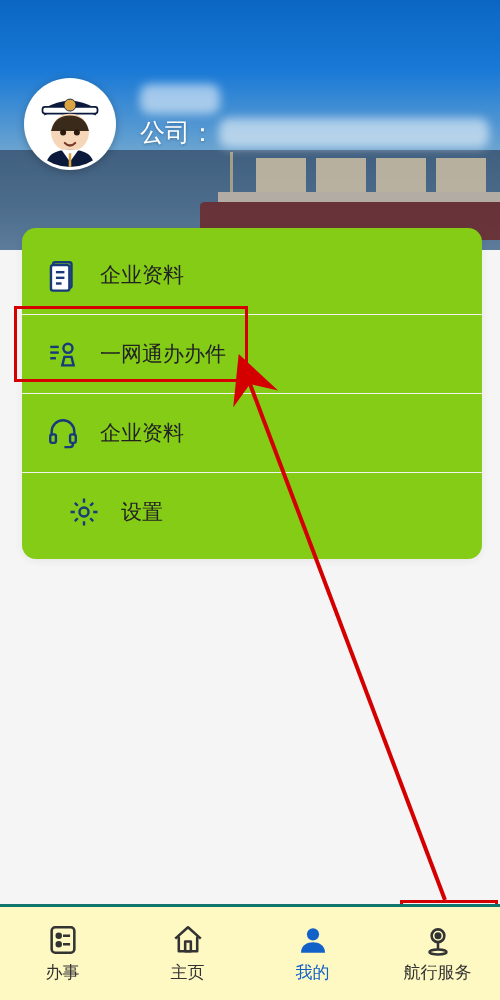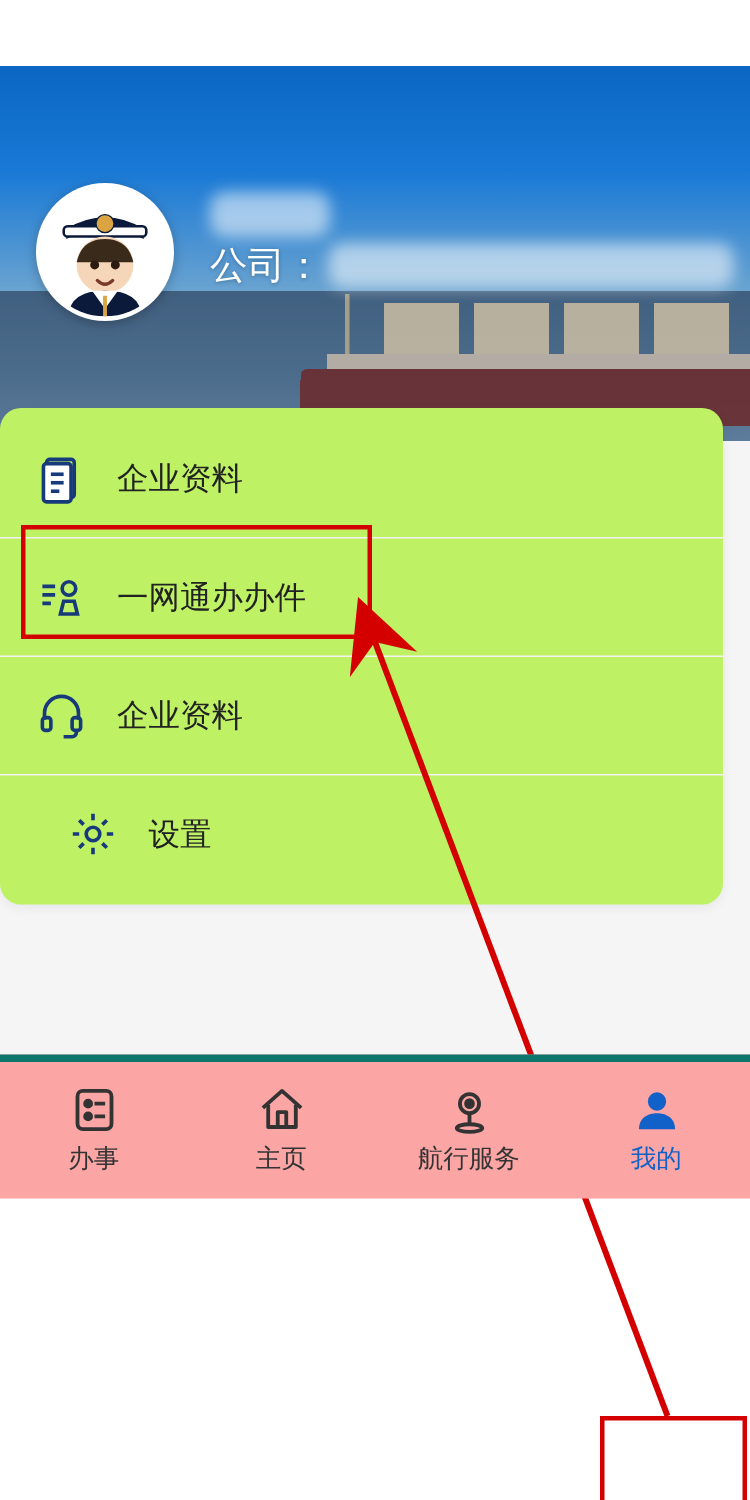--- a/index.html
+++ b/index.html
@@ -1,17 +1,17 @@
 <!DOCTYPE html>
 <html><head>
   <meta charset="utf-8">
   <style>
     * { margin:0; padding:0; box-sizing:border-box; -webkit-font-smoothing:antialiased; }
     html, body { width:500px; height:1000px; overflow:hidden; font-family:-apple-system,"PingFang SC","Helvetica Neue",sans-serif; }
-    .screen { position:relative; width:500px; height:755px; background:#f5f5f5;margin-top:44px; }
+    .screen { position:relative; width:500px; height:1000px; background:#f5f5f5; }
 
     
     .hero {
       position:relative; width:100%; height:250px; overflow:hidden;
       background:linear-gradient(180deg,#0b66c3 0%,#1979d6 28%,#6fa6d0 62%,#8ba7bf 100%);
     }
     .sea-band { position:absolute; left:0; right:0; bottom:0; height:100px;
       background:linear-gradient(180deg,#3e5c7c 0%,#4b6a8a 60%,#5b7a9a 100%); opacity:.95; }
     .ship {
       position:absolute; right:-30px; bottom:10px; width:330px; height:110px; opacity:.85;
@@ -39,22 +39,22 @@
       position:absolute; left:140px; top:116px; color:#fff; font-size:25px; font-weight:500;
       display:flex; align-items:center; gap:4px; text-shadow:0 1px 3px rgba(0,0,0,.3);
     }
     .smudge2 {
       display:inline-block; width:270px; height:30px;
       background:rgba(255,255,255,.55); filter:blur(5px); border-radius:10px;
     }
 
     
     .card {
-      position:absolute; left:0; right:18px; top:228px;
-      background:#bef264; border-radius:14px; padding:4px 0;
+      position:absolute; left:22px; right:18px; top:228px;
+      background:#84cc16; border-radius:14px; padding:4px 0;
       box-shadow:0 2px 8px rgba(0,0,0,.06);
     }
     .row {
       display:flex; align-items:center; gap:20px;
       padding:22px 24px; font-size:21px; color:#222;
       border-bottom:1px solid #f2f2f2;
     }
     .row:last-child { border-bottom:none; padding-bottom:26px;padding-left:45px; }
     .row:first-child { padding-top:26px; }
     .row .ico { width:34px; height:34px; flex:0 0 34px; color:#173a7a; }
@@ -63,22 +63,22 @@
     
     .hl { position:absolute; border:3px solid #d40000; pointer-events:none; }
     .hl-row   { left:14px;  top:306px; width:234px; height:76px; }
     .hl-mine  { left:400px; top:900px; width:98px;  height:94px; }
 
     
     .arrow-svg { position:absolute; left:0; top:0; width:500px; height:1000px; pointer-events:none; }
 
     
     .nav {
-      position:absolute; left:0; right:0; bottom:0; height:96px; background:#fca5a5;
-      border-top:5px solid #0f766e; display:flex;
+      position:absolute; left:0; right:0; bottom:0; height:96px; background:#fef9c3;
+      border-top:3px solid #0f766e; display:flex;
     }
     .nav-item {
       flex:1; display:flex; flex-direction:column; align-items:center; justify-content:center;
       gap:4px; font-size:17px; color:#333;
     }
     .nav-item.active { color:#1261c9; }
     .nav-ico { width:34px; height:34px; }
     .nav-ico svg{width:100%;height:100%;display:block}
   </style>
 </head>
@@ -203,35 +203,35 @@
     <div class="nav-item">
       <span class="nav-ico">
         <svg viewBox="0 0 24 24" fill="none" stroke="#333" stroke-width="1.8" stroke-linejoin="round">
           <path d="M3 11 L12 3 L21 11"></path>
             <path d="M5.5 9.5 V20 H18.5 V9.5"></path>
           <rect x="10" y="13" width="4" height="7"></rect>
         </svg>
       </span>
       <span>主页</span>
     </div>
+    <div class="nav-item active">
+      <span class="nav-ico">
+        <svg viewBox="0 0 24 24" fill="#1261c9">
+          <circle cx="12" cy="8" r="4.3"></circle>
+          <path d="M3.5 21 C3.5 15.5 8 13.5 12 13.5 C16 13.5 20.5 15.5 20.5 21 Z"></path>
+        </svg>
+      </span>
+      <span>我的</span>
+    </div>
     <div class="nav-item">
       <span class="nav-ico">
         <svg viewBox="0 0 24 24" fill="none" stroke="#333" stroke-width="1.8">
           <circle cx="12" cy="9" r="4.5"></circle>
             <circle cx="12" cy="9" r="1.6" fill="#333"></circle>
           <path d="M12 13.5 V19"></path>
             <ellipse cx="12" cy="20.5" rx="6" ry="1.8"></ellipse>
         </svg>
       </span>
       <span>航行服务</span>
     </div>
-    <div class="nav-item active">
-      <span class="nav-ico">
-        <svg viewBox="0 0 24 24" fill="#1261c9">
-          <circle cx="12" cy="8" r="4.3"></circle>
-          <path d="M3.5 21 C3.5 15.5 8 13.5 12 13.5 C16 13.5 20.5 15.5 20.5 21 Z"></path>
-        </svg>
-      </span>
-      <span>我的</span>
-    </div>
   </div>
 
 </div>
 
 </body></html>

